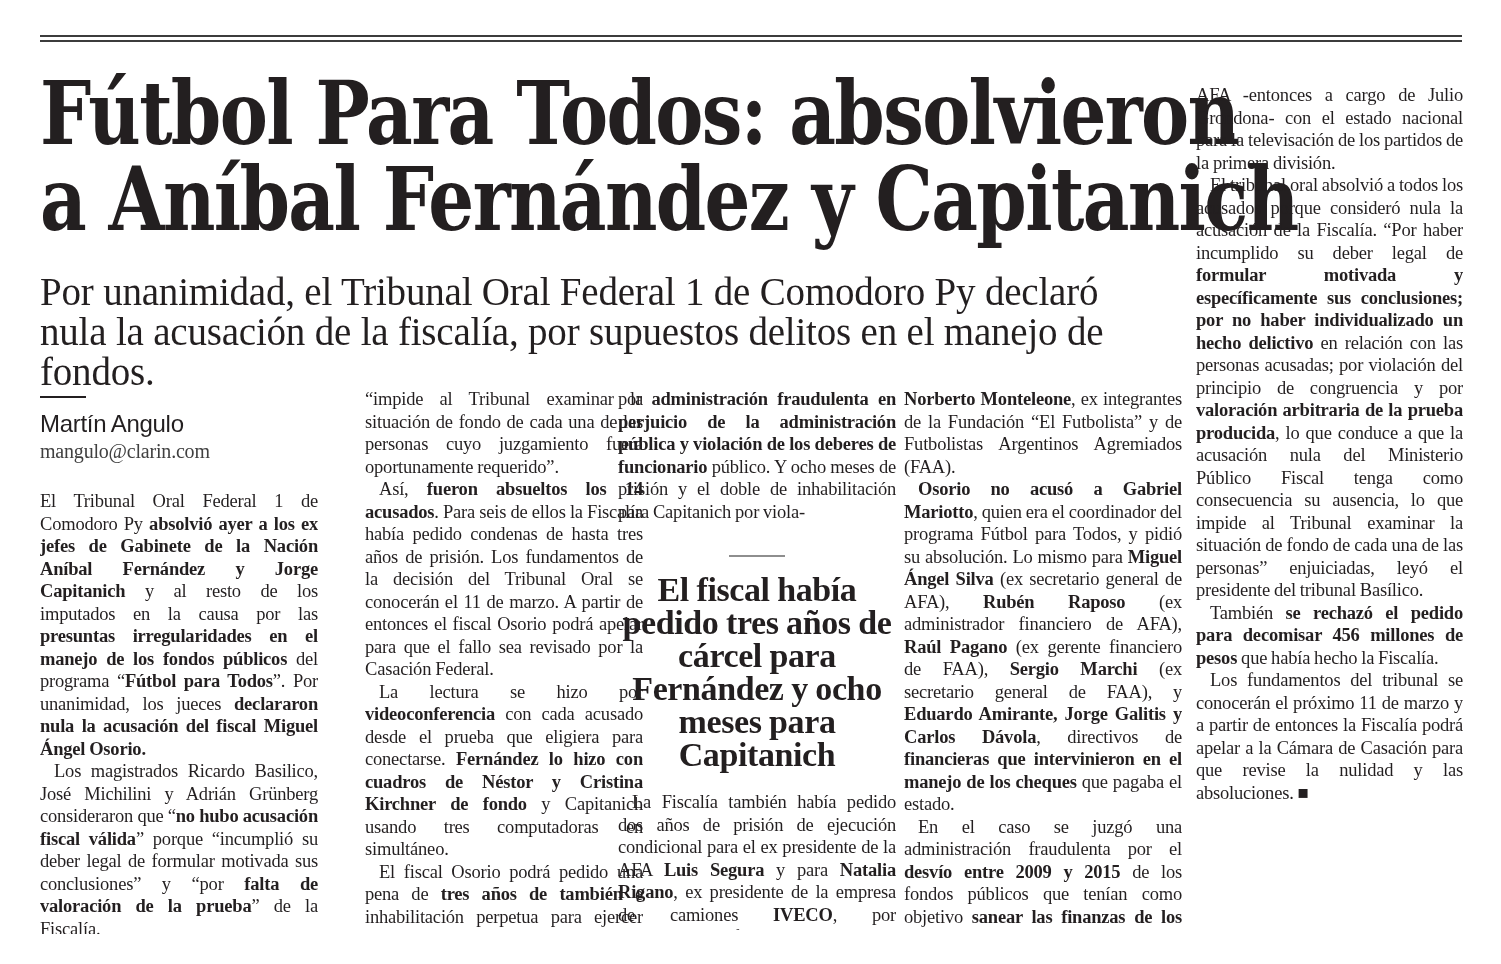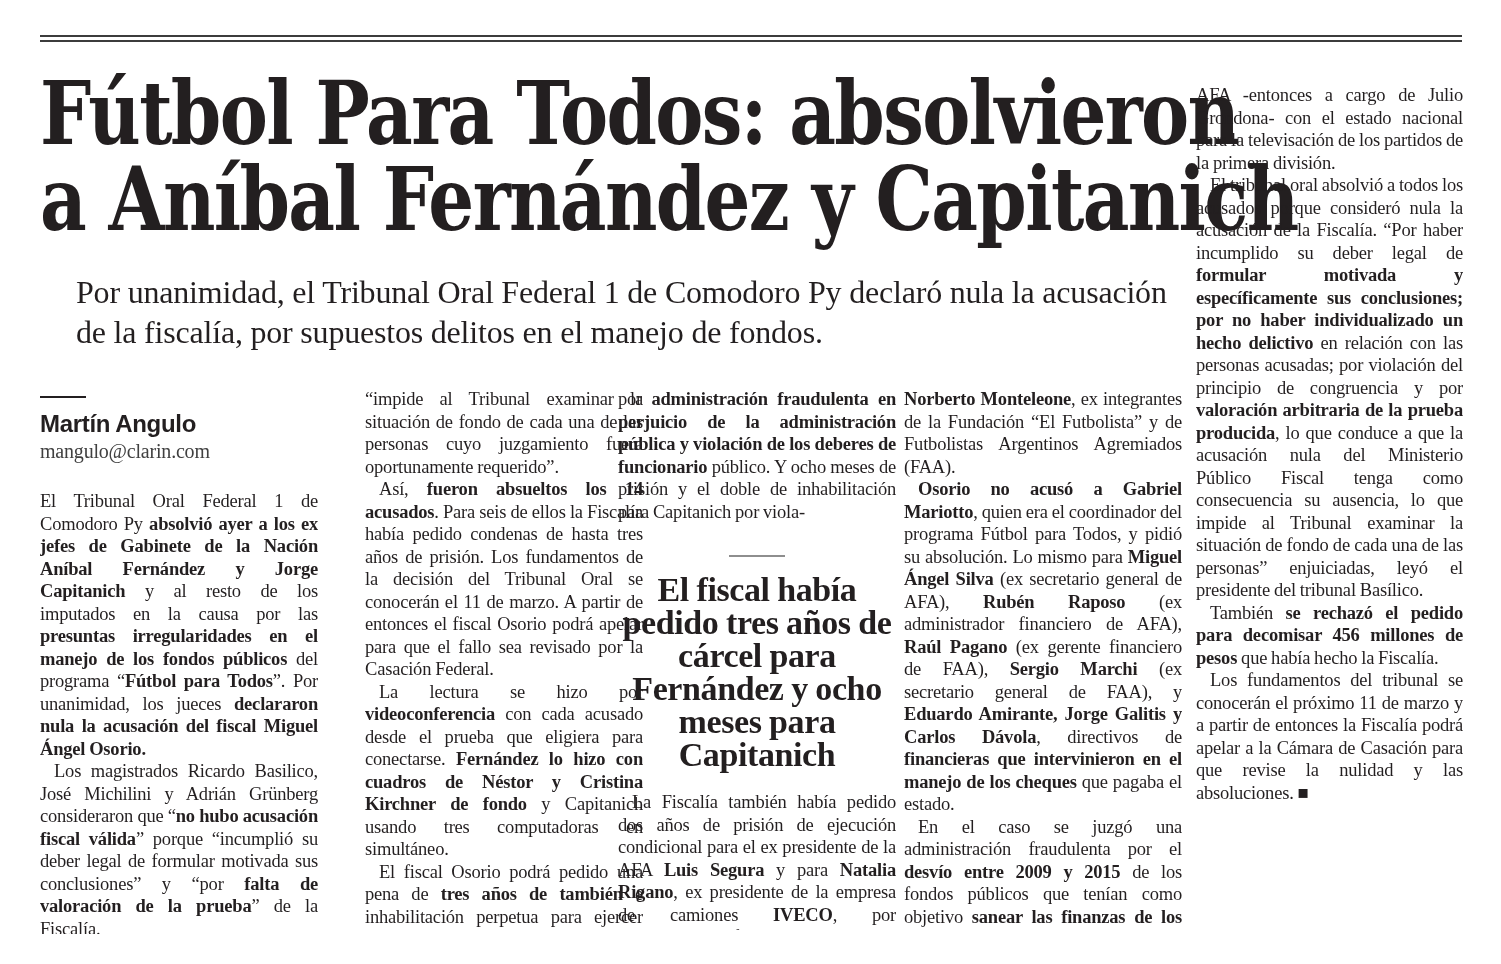--- a/index.html
+++ b/index.html
@@ -8,38 +8,38 @@
   .page { position:relative; width:1501px; height:964px; background:var(--paper,#fff); color:var(--text,#231f20); }
 
   .top-rule { position:absolute; left:40px; top:35px; width:1422px; height:7px;
     border-top:2px solid var(--rule,#3c3c3c); border-bottom:2px solid var(--rule,#3c3c3c); }
 
   .headline { position:absolute; left:40px; top:70px; width:1130px; font-family:"DejaVu Serif", serif;
     font-weight:700; font-size:88px; line-height:86px; letter-spacing:-2px; color:var(--text,#231f20); }
   .hl-line { display:block; white-space:nowrap; transform:scaleX(0.82); transform-origin:0 50%; }
 
   .subhead { position:absolute; left:40px; top:272px; width:1125px; font-family:"Liberation Serif", serif;
-    font-size:32px; line-height:40px; letter-spacing:-0.2px; color:var(--text,#231f20);margin-left:36px; }
+    font-size:39px; line-height:40px; letter-spacing:-0.2px; color:var(--text,#231f20); }
 
   .col { position:absolute; width:278px; overflow:hidden; text-align:justify;
     font-size:18.5px; line-height:22.5px; letter-spacing:-0.2px; word-spacing:-0.5px;
     hyphens:auto; -webkit-hyphens:auto; color:var(--text,#231f20); }
   .col1 { left:40px;  top:396px; height:538px; }
   .col2 { left:329px; top:388px; height:542px;margin-left:36px; }
   .col3 { left:618px; top:388px; height:542px; }
   .col4 { left:904px; top:388px; height:542px; }
   .col5 { left:1196px; top:84px; width:267px; height:852px; }
 
   .para { margin:0; }
   .para.indent { text-indent:14px; }
   .para b { font-weight:700; }
 
   .byline { margin-bottom:26px; text-align:left; }
   .byline-rule { width:46px; border-top:2.5px solid var(--text,#231f20); margin-bottom:12px; }
-  .author { font-family:"Liberation Sans", sans-serif; font-weight:700; font-size:24px;
+  .author { font-family:"Liberation Sans", sans-serif; font-weight:400; font-size:24px;
     line-height:28px; letter-spacing:-0.3px; }
   .email { font-family:"Liberation Serif", serif; font-size:20px; line-height:26px; color:#404040; }
 
   .pullquote { margin:32px 0 20px 0; text-align:center; }
   .pq-rule { width:56px; border-top:2px solid var(--pq-rule,#8e8e8e); margin:0 auto 16px auto; }
   .pq-text { font-family:"Liberation Serif", serif; font-weight:700; font-size:34px;
     line-height:33px; letter-spacing:-0.4px; text-align:center; hyphens:manual; }
 </style>
 </head>
 <body>

